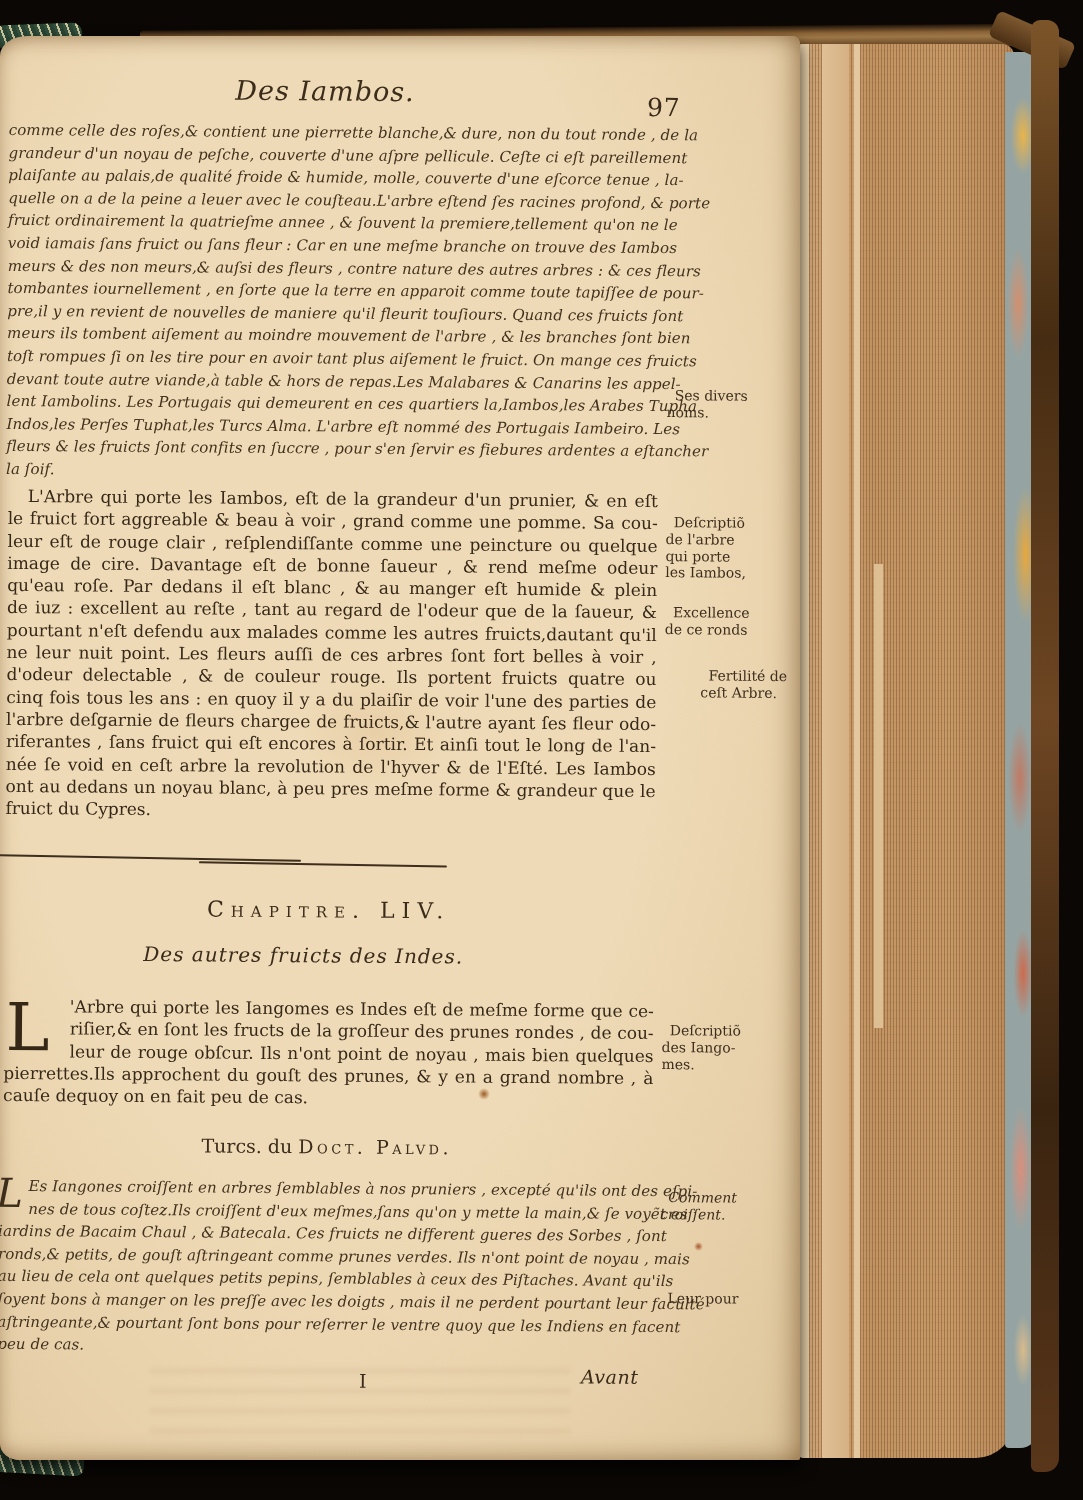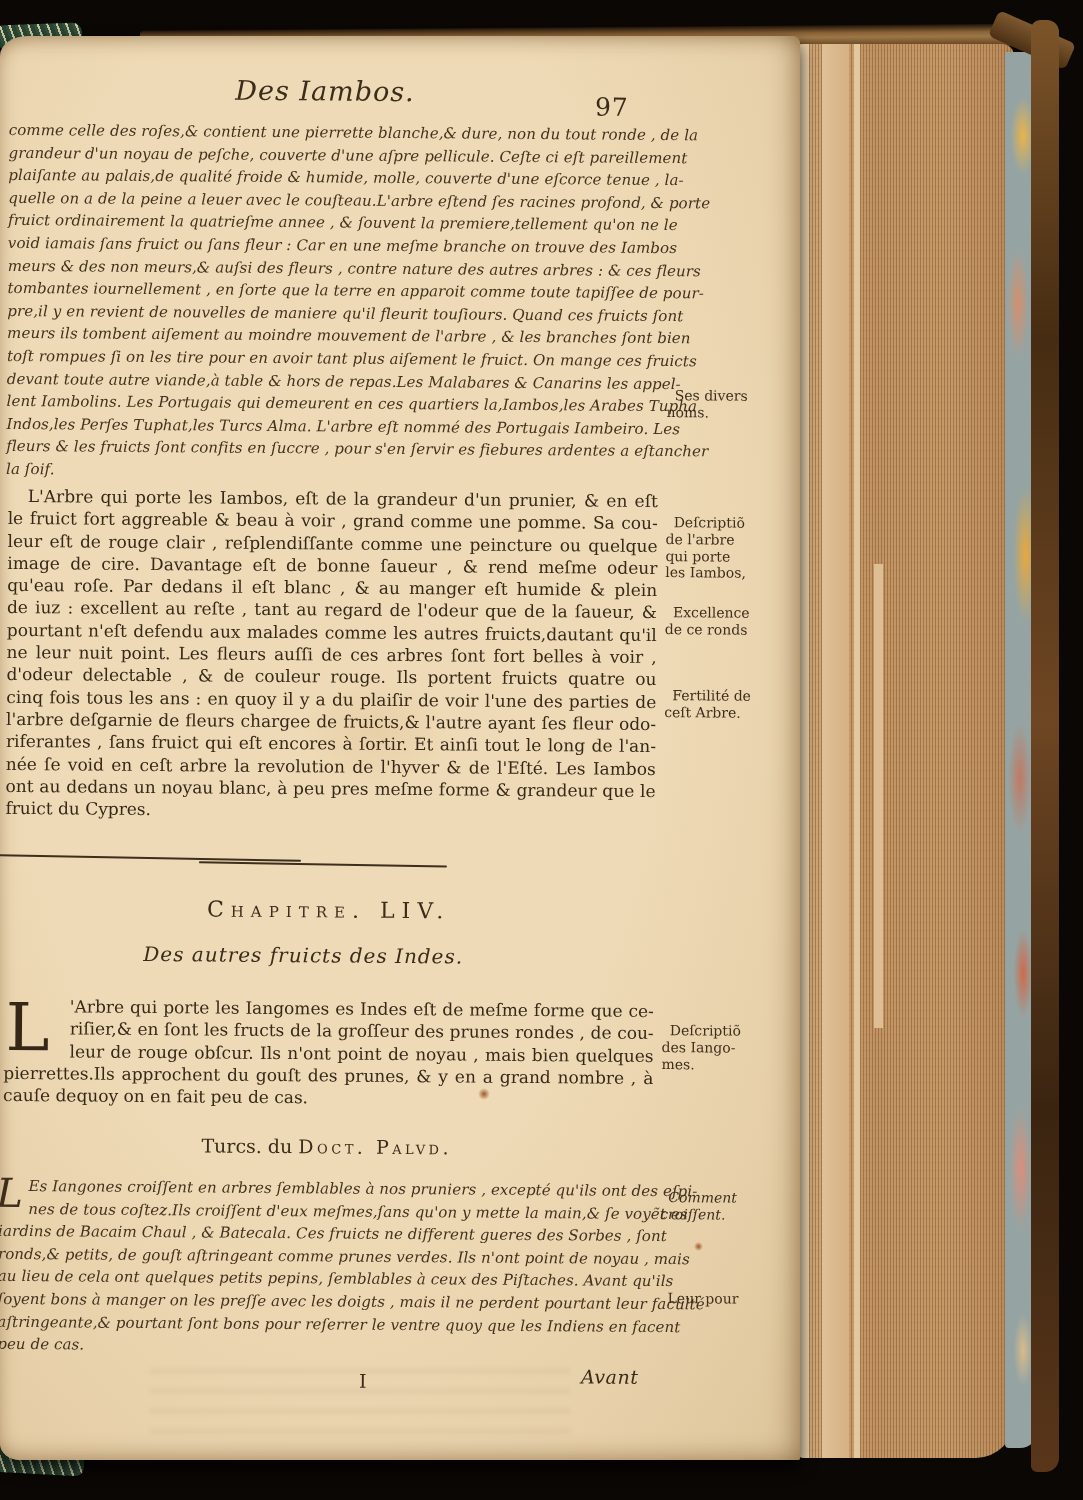--- a/index.html
+++ b/index.html
@@ -64,21 +64,21 @@
   .stain3{left:176px;top:806px;width:8px;height:8px;background:radial-gradient(#a3714２,rgba(0,0,0,0) 70%);opacity:.6;}
   .stain4{left:300px;top:640px;width:150px;height:110px;background:radial-gradient(#dcba8c,rgba(0,0,0,0) 70%);opacity:.35;}
   .showthrough{position:absolute;left:150px;top:1326px;width:420px;height:86px;opacity:.5;
     background:repeating-linear-gradient(0deg,rgba(0,0,0,0) 0 14px,rgba(150,118,74,.16) 14px 20px);
     filter:blur(2px);}
 
   
   .abs{position:absolute;}
   .running-title{top:40px;left:0;width:640px;text-align:center;font-style:italic;
     font-size:27px;letter-spacing:1px;color:#3c2d1b;}
-  .pagenum{top:55px;left:590px;font-size:25px;letter-spacing:1px;}
+  .pagenum{top:55px;left:642px;font-size:25px;letter-spacing:1px;}
 
   .para{line-height:22.6px;}
   .tline{white-space:nowrap;text-align:justify;text-align-last:justify;}
   .tline.tlast{text-align-last:left;}
   .italicpara{font-style:italic;font-size:15px;letter-spacing:.1px;color:#41311d;}
   .romanpara{font-size:17px;line-height:22.3px;color:#362818;}
 
   .para1{top:86px;left:4px;width:652px;}
   .para2{top:452px;left:6px;width:650px;}
   .para2 .tline:first-child{padding-left:20px;}
@@ -209,21 +209,21 @@
 
       <div class="mnotes">
           <div class="mnote" style="top: 349px;">Ses divers
 noms.</div>
           <div class="mnote" style="top: 476px;">Deſcriptiõ
 de l'arbre
 qui porte
 les Iambos,</div>
           <div class="mnote" style="top: 566px;">Excellence
 de ce ronds</div>
-          <div class="mnote" style="top: 649px;">Fertilité de
+          <div class="mnote" style="top: 629px; margin-left: 36px;">Fertilité de
 ceſt Arbre.</div>
           <div class="mnote" style="top: 984px;">Deſcriptiõ
 des Iango-
 mes.</div>
           <div class="mnote" style="top: 1151px; font-style: italic;">Comment
 croiſſent.</div>
           <div class="mnote" style="top: 1252px;">Leur pour</div>
         </div>
 
       <div class="abs sig">I</div>

